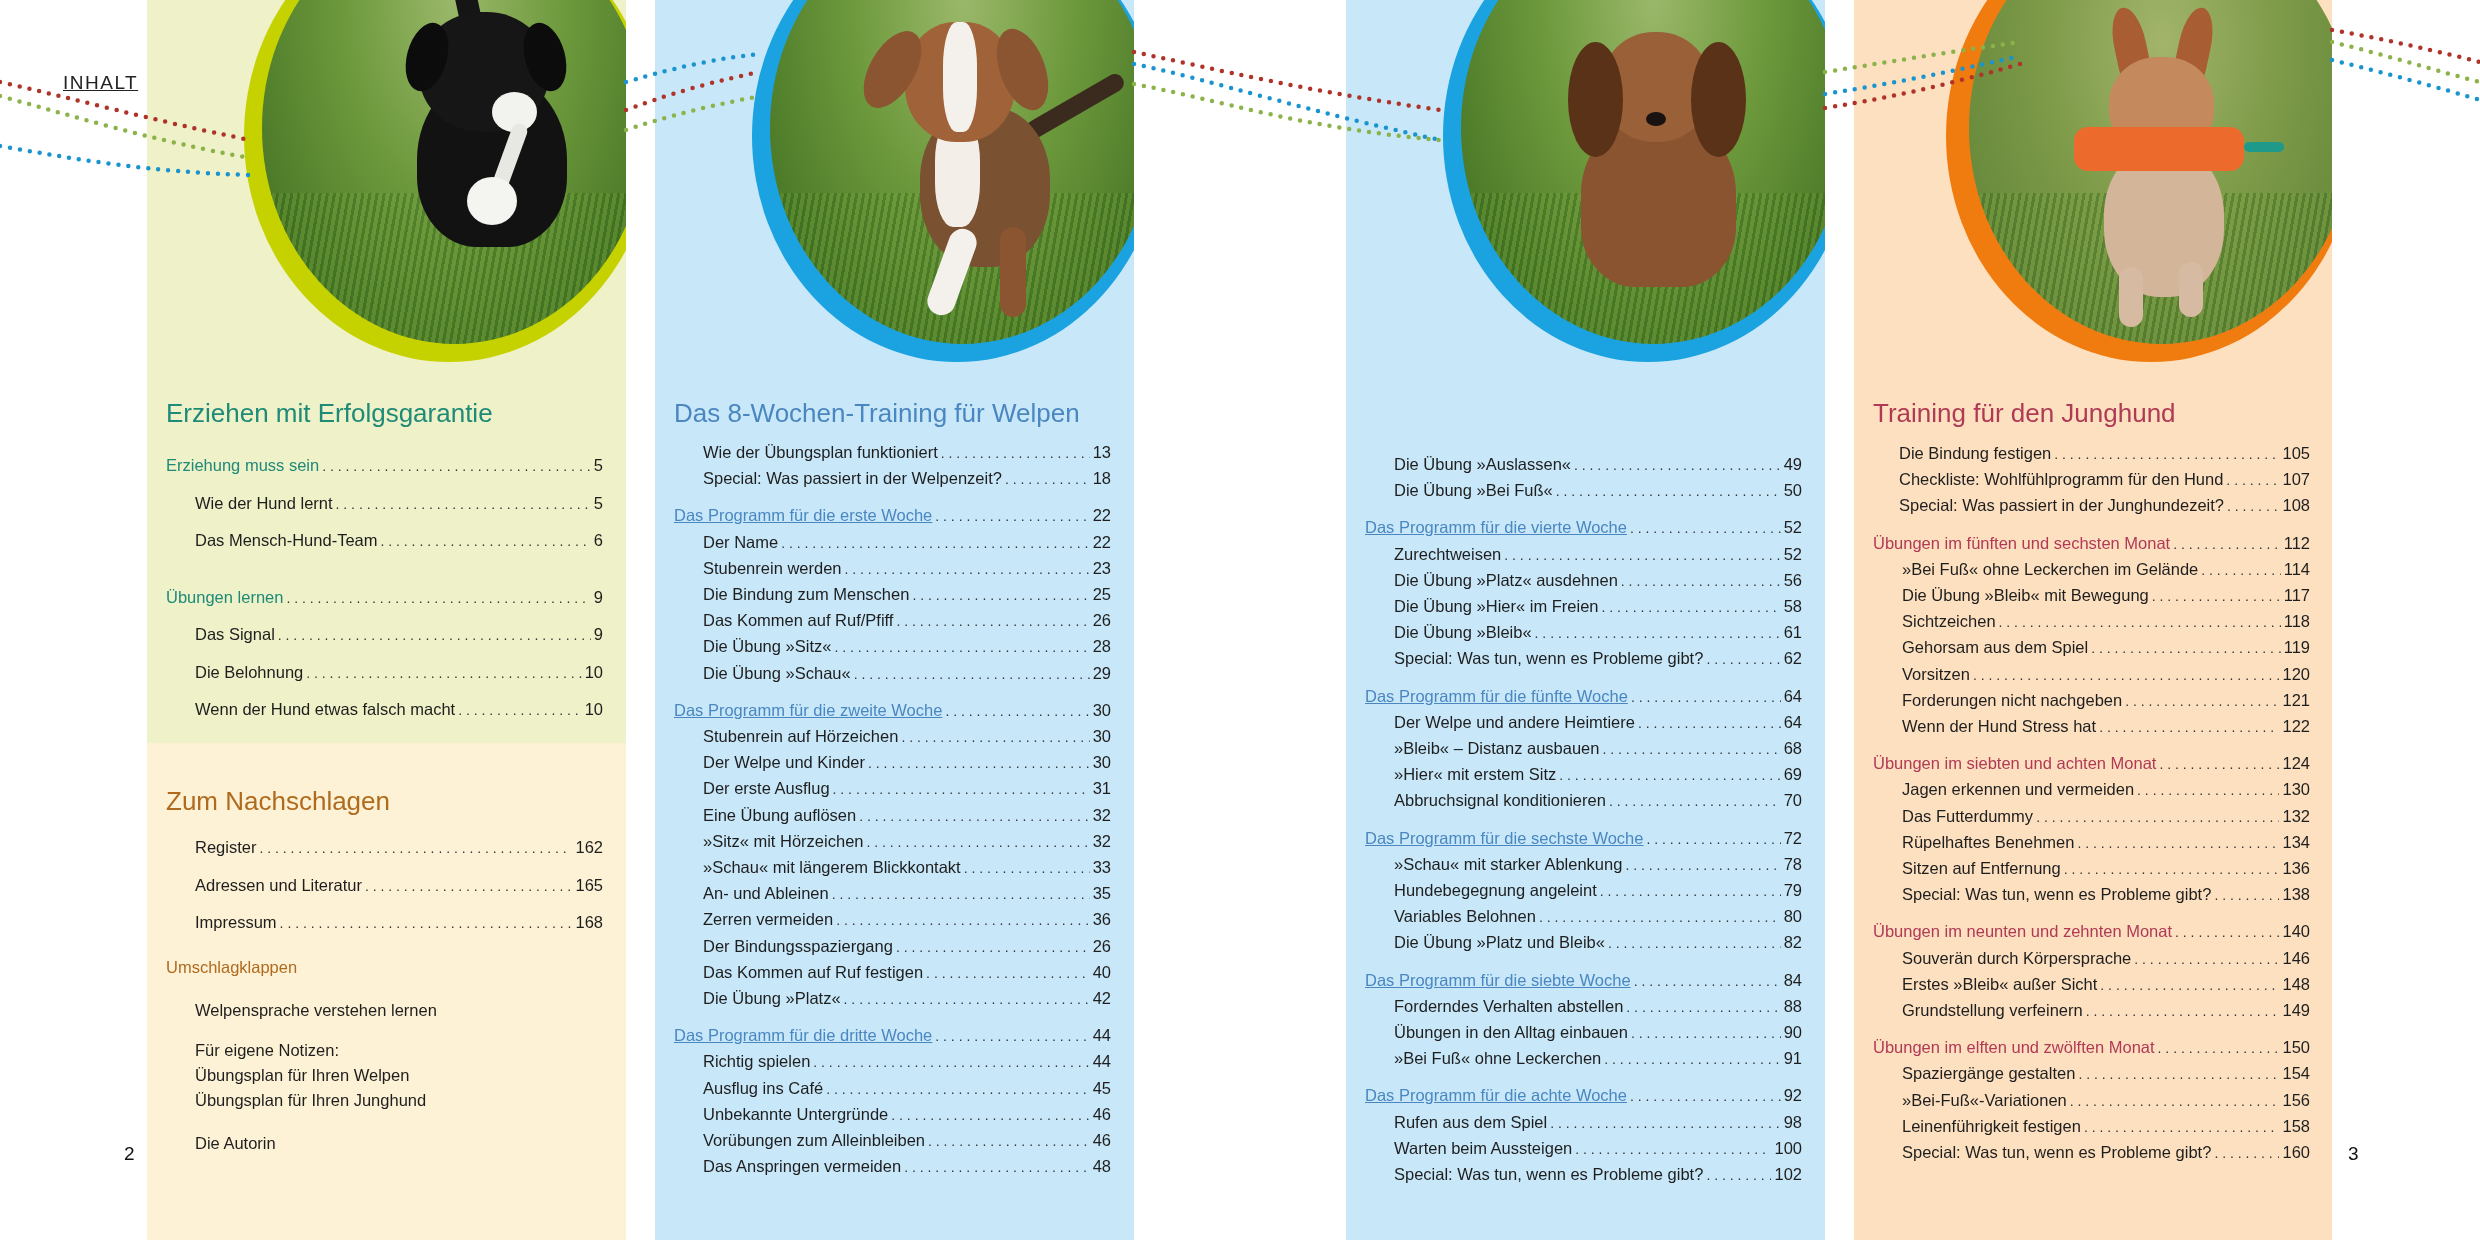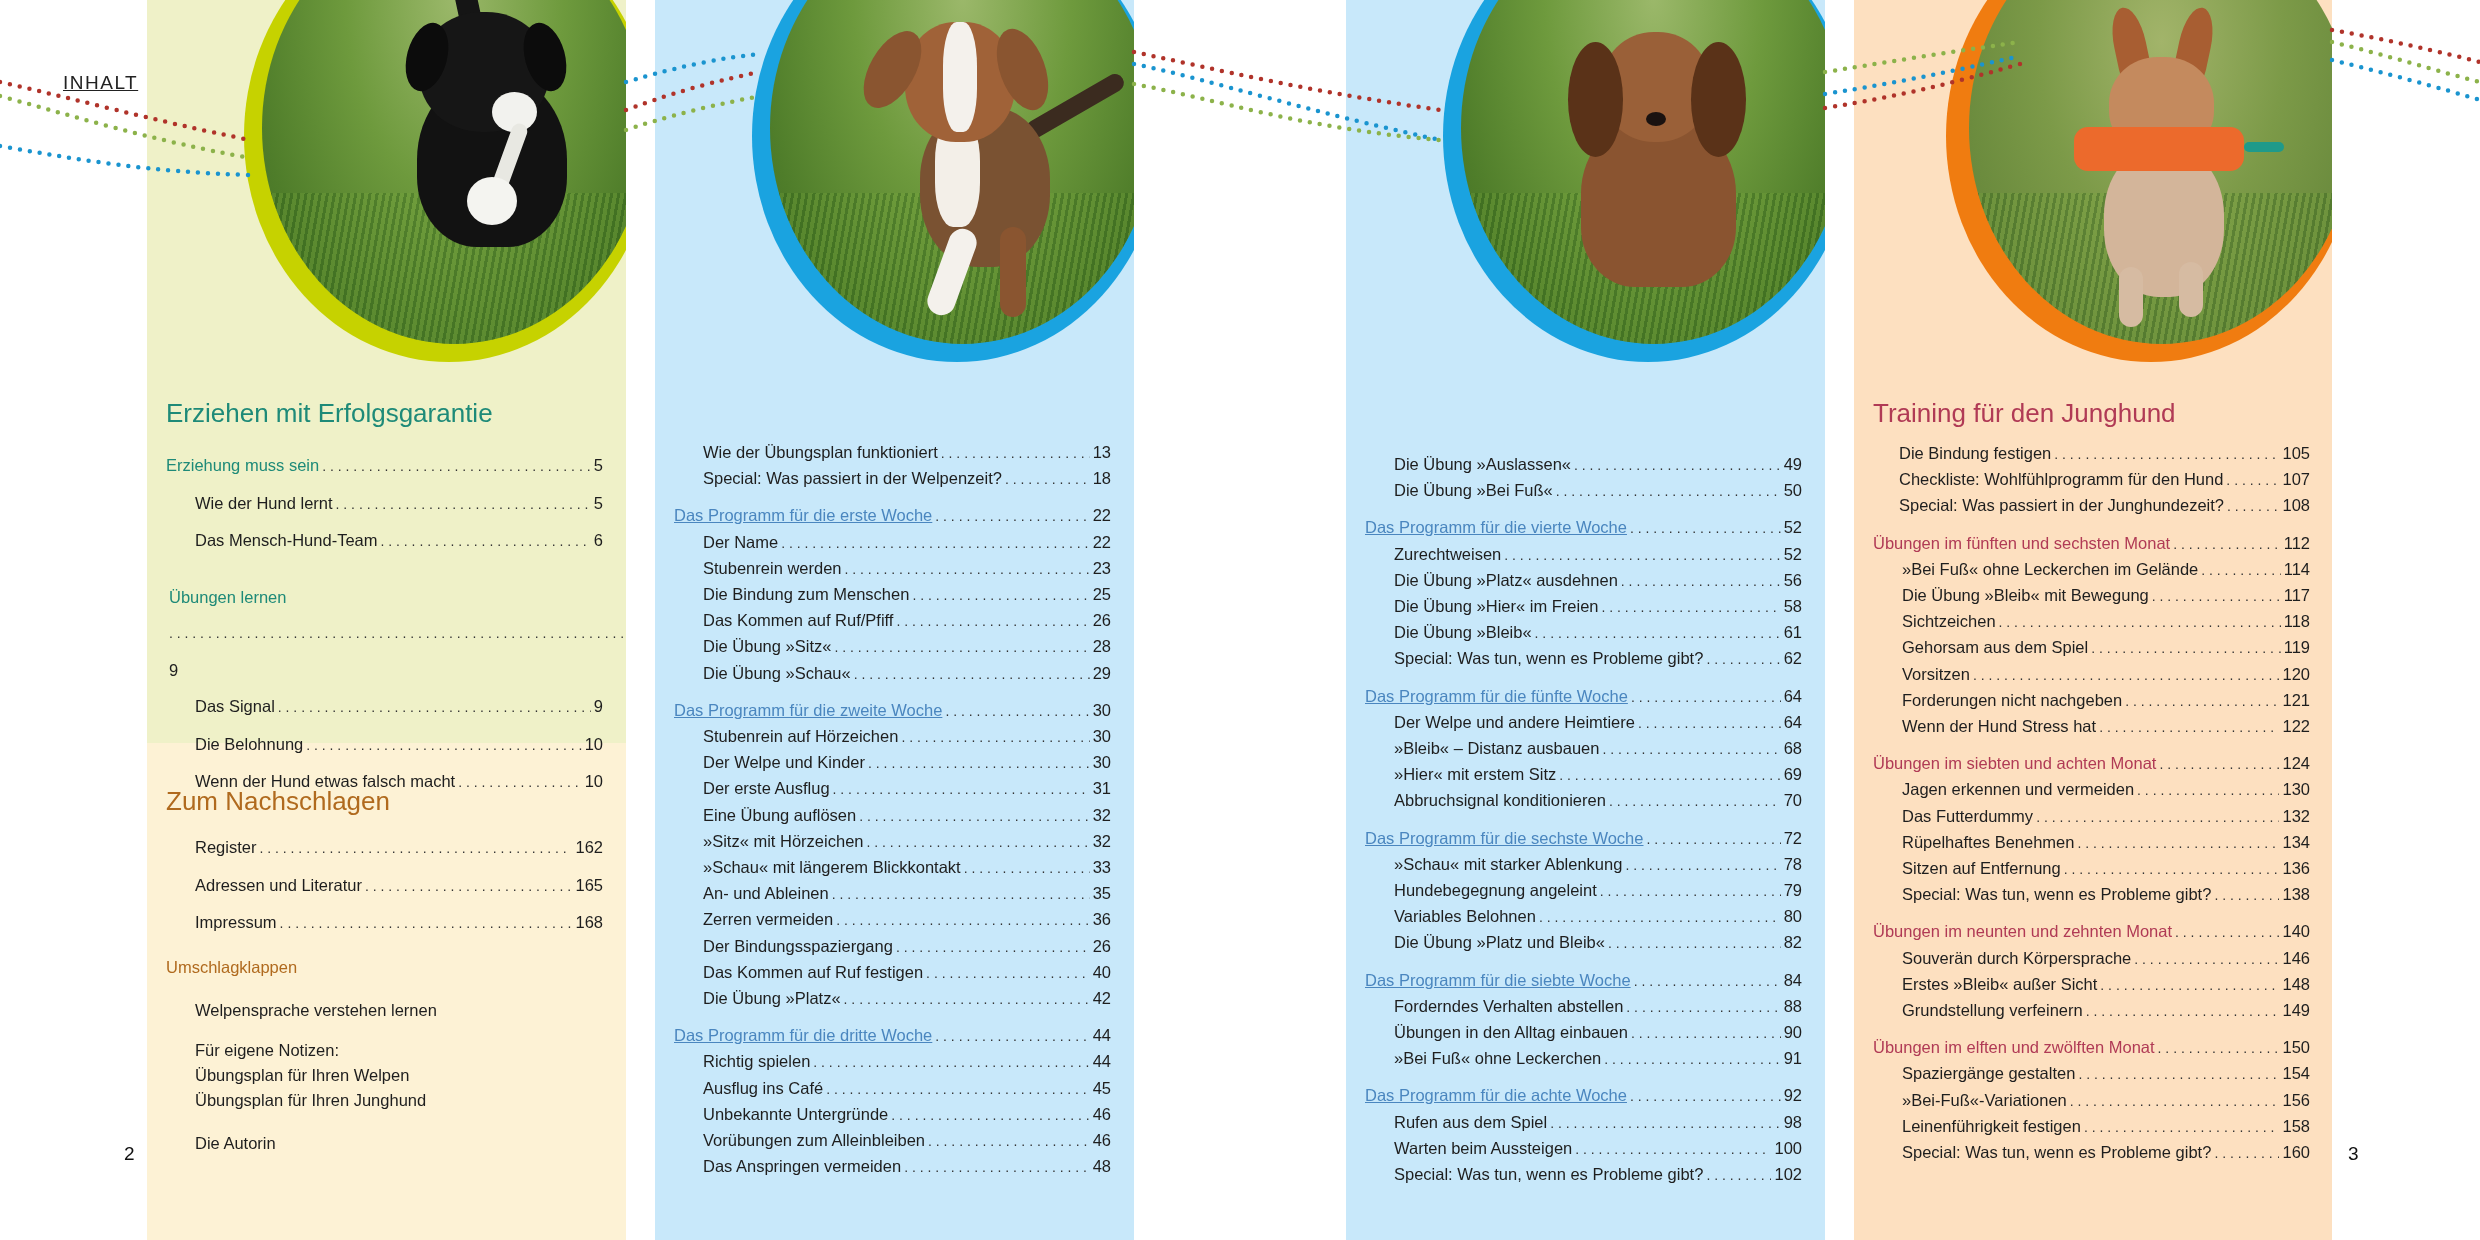--- a/index.html
+++ b/index.html
@@ -79,21 +79,21 @@
     <div class="row sub">
       <span class="t">Wie der Hund lernt</span>
         <span class="d"></span>
         <span class="n">5</span>
     </div>
     <div class="row sub">
       <span class="t">Das Mensch-Hund-Team</span>
         <span class="d"></span>
         <span class="n">6</span>
     </div>
-    <div class="row head" style="margin-top:19px;flex-direction:column;">
+    <div class="row head" style="margin-top:19px;">
       <span class="t">Übungen lernen</span>
         <span class="d"></span>
         <span class="n">9</span>
     </div>
     <div class="row sub">
       <span class="t">Das Signal</span>
         <span class="d"></span>
         <span class="n">9</span>
     </div>
     <div class="row sub">
@@ -144,20 +144,21 @@
       <div class="body" style="left:85px; top:110px; width:45px; height:110px; background:#f3efe8; border-radius:40%;"></div>
       <div class="head" style="left:55px; top:15px; width:110px; height:120px; background:#a06238; border-radius:46%;"></div>
       <div class="head" style="left:93px; top:15px; width:34px; height:110px; background:#f4f1ec; border-radius:40%;"></div>
       <div class="ear" style="left:20px; top:20px; width:45px; height:85px; background:#8a5530; border-radius:50%; transform:rotate(30deg);"></div>
       <div class="ear" style="left:150px; top:20px; width:45px; height:85px; background:#8a5530; border-radius:50%; transform:rotate(-20deg);"></div>
       <div class="leg" style="left:88px; top:220px; width:28px; height:90px; background:#f4f1ec; border-radius:14px; transform:rotate(20deg);"></div>
       <div class="leg" style="left:150px; top:220px; width:26px; height:90px; background:#8a5530; border-radius:13px;"></div>
     </div>
   </div>
 
+  <div class="section-title" style="left:19px; top:398px; color:#4a86bf;">Das 8-Wochen-Training für Welpen</div>
   <div class="toc c-blue" style="left:19px; top:440px; width:437px;">
     <div class="row sub">
         <span class="t">Wie der Übungsplan funktioniert</span>
         <span class="d"></span>
         <span class="n">13</span>
       </div>
     <div class="row sub">
         <span class="t">Special: Was passiert in der Welpenzeit?</span>
         <span class="d"></span>
         <span class="n">18</span>

